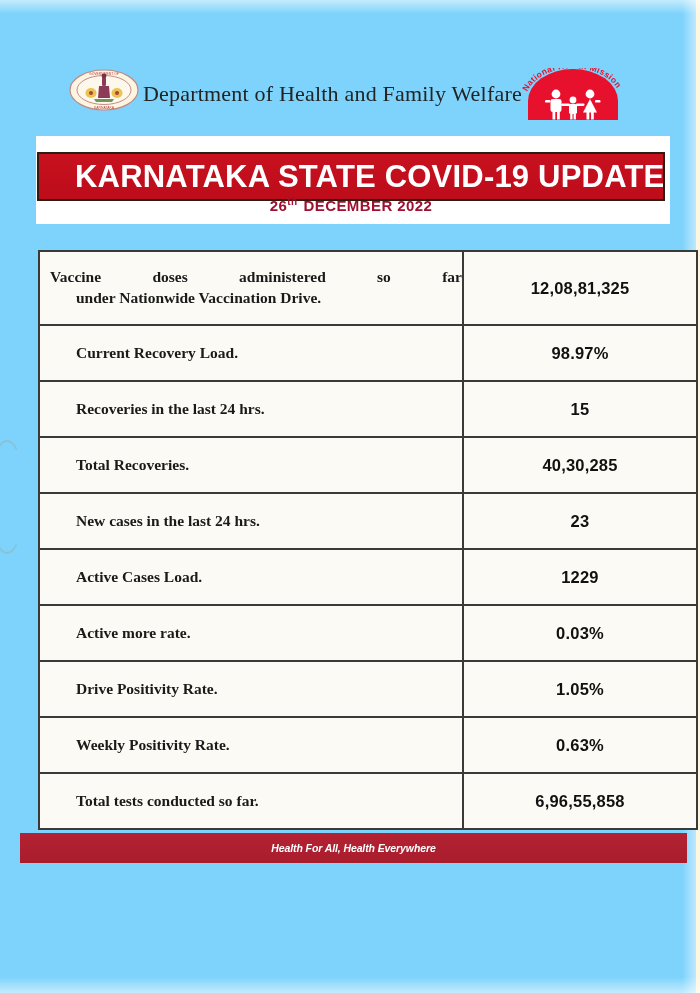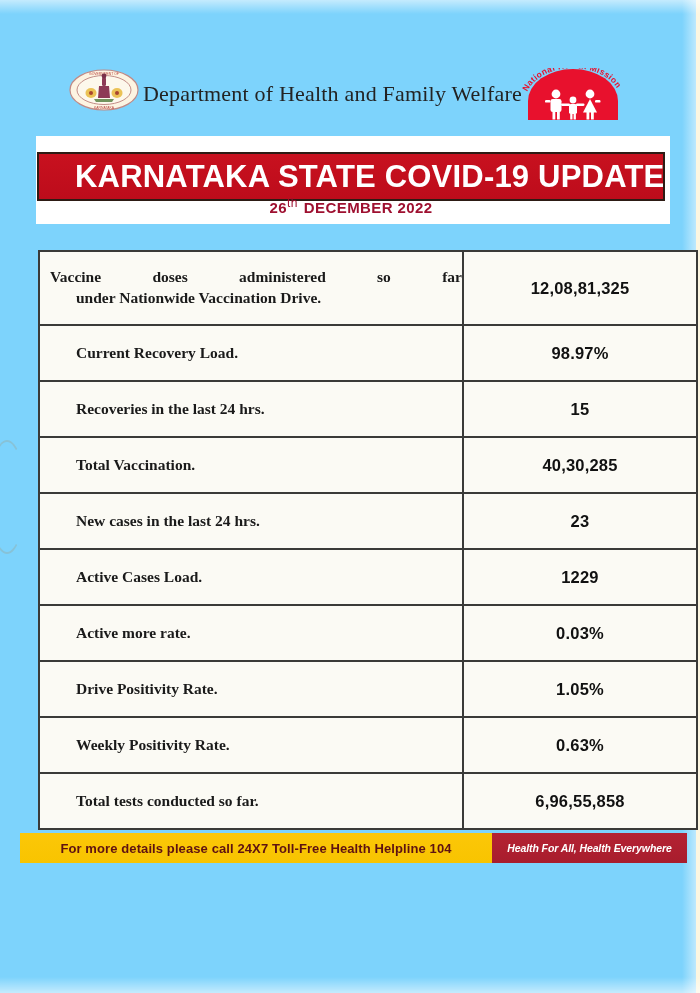--- a/index.html
+++ b/index.html
@@ -108,23 +108,23 @@
     left: 37px; top: 196px;
     width: 628px;
     text-align: center;
     color: #9e1030;
     font-size: 15px;
     font-weight: 700;
     letter-spacing: .4px;
     font-family: "Liberation Sans", sans-serif;
   }
   .date-line sup {
-    font-size: 12px;
+    font-size: 10px;
     vertical-align: super;
-    font-weight: 400;
+    font-weight: 700;
   }
   .date-gap { display:inline-block; width:6px; }
 
   
   .stats-table {
     position: absolute;
     left: 38px; top: 250px;
     width: 624px;
     border-collapse: collapse;
     background: #fbfaf4;
@@ -303,21 +303,21 @@
         <td class="value">98.97%</td>
       </tr>
       <tr class="std">
         <td class="label">
           <span class="plain">Recoveries in the last 24 hrs.</span>
         </td>
         <td class="value">15</td>
       </tr>
       <tr class="std">
         <td class="label">
-          <span class="plain">Total Vaccination.</span>
+          <span class="plain">Total Recoveries.</span>
         </td>
         <td class="value">40,30,285</td>
       </tr>
       <tr class="std">
         <td class="label">
           <span class="plain">New cases in the last 24 hrs.</span>
         </td>
         <td class="value">23</td>
       </tr>
       <tr class="std">
@@ -347,21 +347,18 @@
       <tr class="std">
         <td class="label">
           <span class="plain">Total tests conducted so far.</span>
         </td>
         <td class="value">6,96,55,858</td>
       </tr>
     </tbody>
   </table>
 
   <div class="footer">
-    <div class="footer-yellow">
-      <span class="footer-yellow-text">For more details please call 24X7 Toll-Free Health Helpline 104</span>
-    </div>
     <div class="footer-red">
       <span class="footer-red-text">Health For All, Health Everywhere</span>
     </div>
   </div>
 
 </div>
 
 </body></html>

